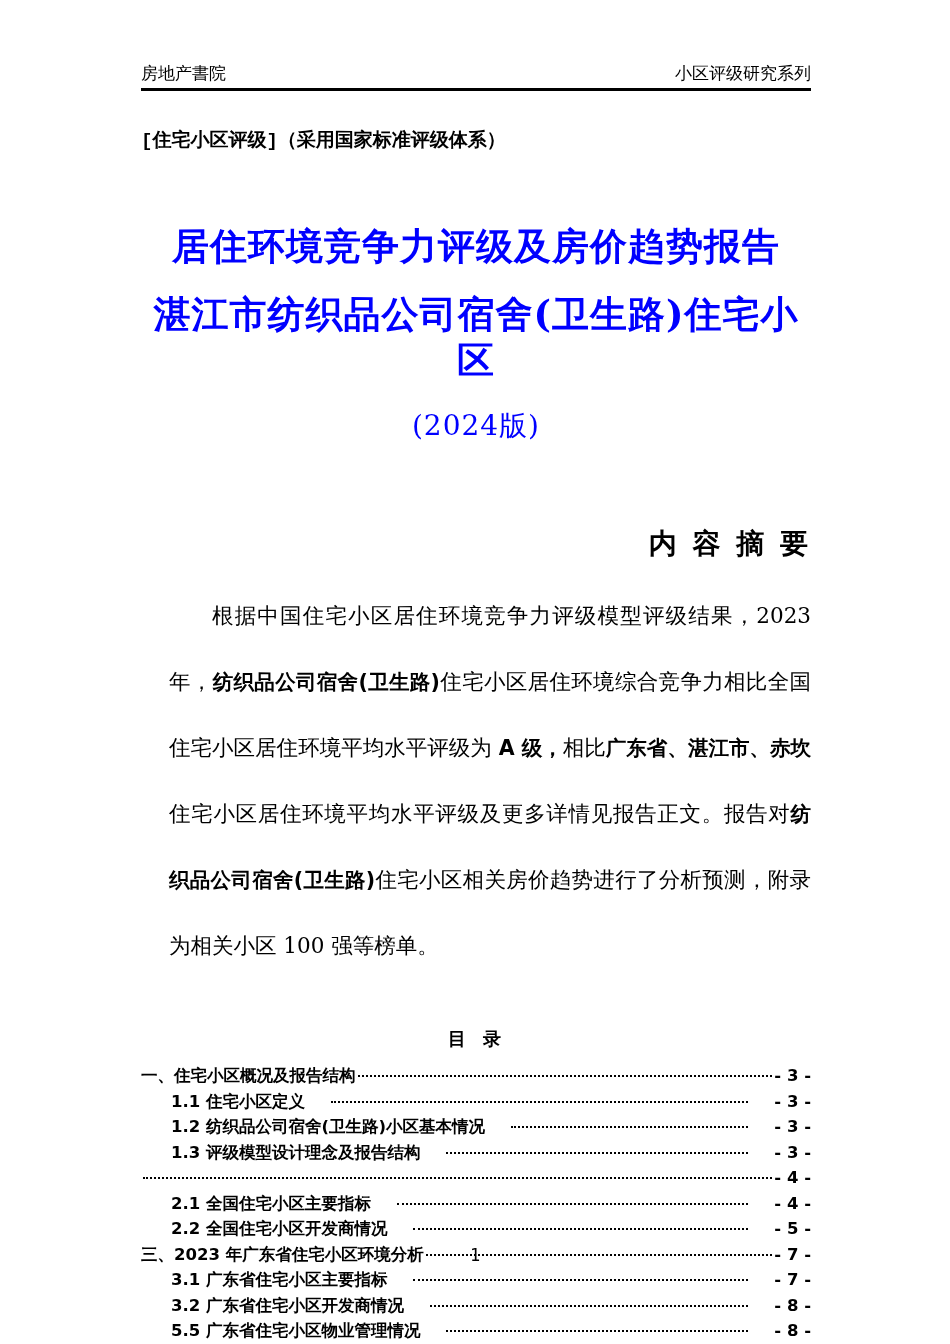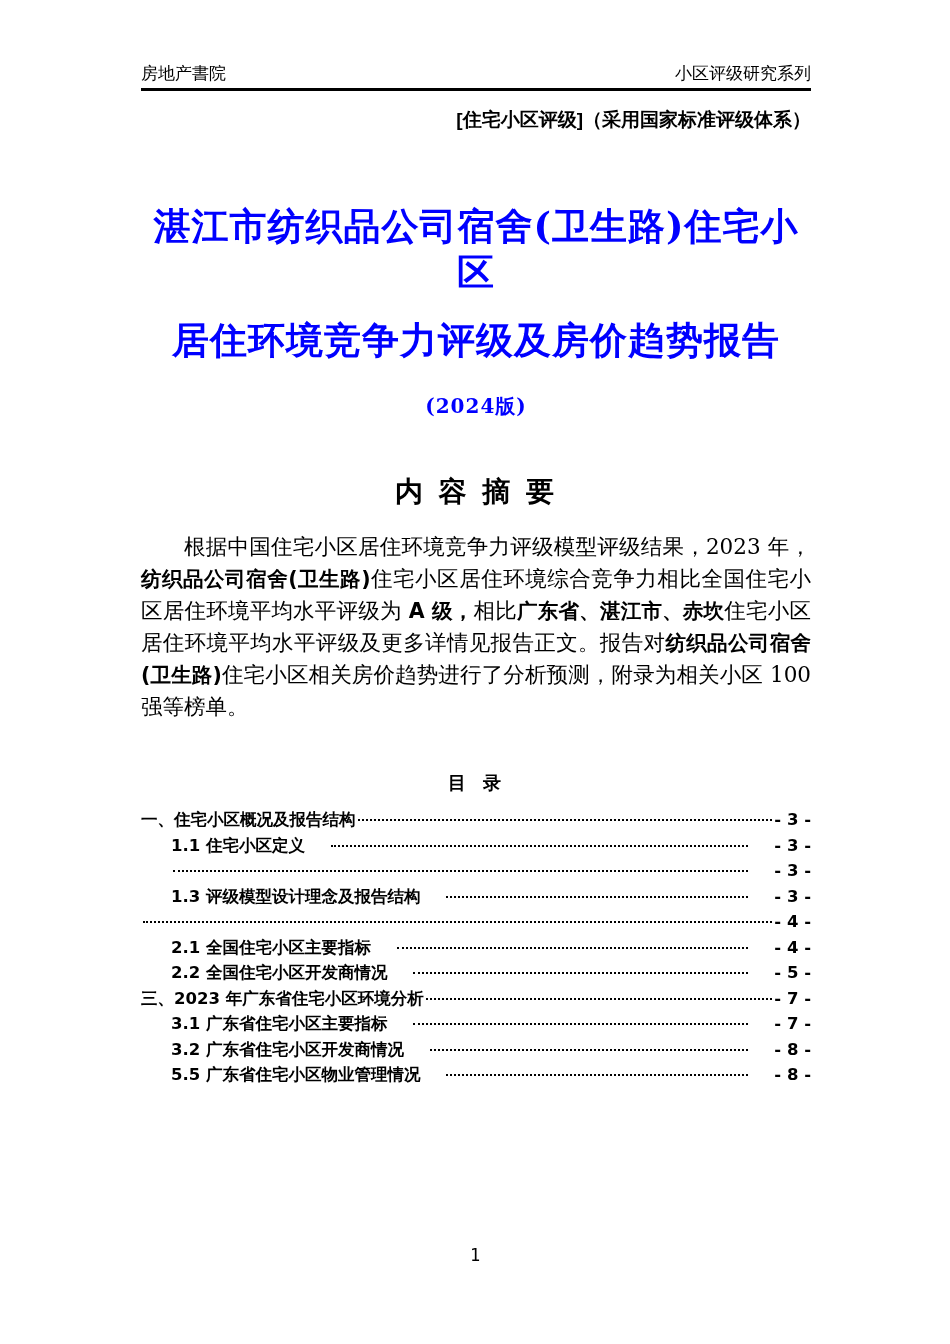--- a/index.html
+++ b/index.html
@@ -18,43 +18,43 @@
   .hdr {
     display: flex; justify-content: space-between; align-items: flex-end;
     padding-top: 62px; padding-bottom: 4px;
     border-bottom: 3px solid #000;
     font-family: "DejaVu Sans", "Liberation Sans", sans-serif;
     font-size: 17px; line-height: 22px;
   }
 
   
   .subhdr {
-    margin-top: 16px;
-    font-family: Liberation Sans, sans-serif;
-    font-weight: bold; font-size: 19px; text-align: right;
+    margin-top: 36px;
+    font-family: Liberation Mono, monospace;
+    font-weight: bold; font-size: 19px;
   }
 
   
   .title-block { margin-top: 70px; text-align: center; }
   .title-line {
     font-weight: bold; font-size: 37px; line-height: 46px;
     margin-bottom: 22px; letter-spacing: 1px;
   }
-  .title-edition { font-weight: bold; font-size: 20px; margin-top: -2px; }
+  .title-edition { font-weight: normal; font-size: 28px; margin-top: -2px; }
 
   
   .summary-heading {
-    margin-top: 44px; text-align: center;
+    margin-top: 76px; text-align: right;
     font-family: "DejaVu Sans", "Liberation Sans", sans-serif;
     font-weight: bold; font-size: 28px; letter-spacing: 3px;
   }
   .summary-par {
     margin-top: 20px;
-    font-size: 21.5px; line-height: 32px;
-    text-align: justify; text-indent: 2em;
+    font-size: 21.5px; line-height: 66px;
+    text-align: justify; text-indent: 2em; margin-left: 28px;
   }
   .summary-par .b {
     font-weight: bold;
     font-family: "DejaVu Sans", "Liberation Sans", sans-serif;
     font-size: 20.5px;
   }
 
   
   .toc-heading {
     margin-top: 48px; text-align: center;
@@ -90,22 +90,22 @@
   <div class="content">
 
     <div class="hdr">
       <span>房地产書院</span>
       <span>小区评级研究系列</span>
     </div>
 
     <div class="subhdr">[住宅小区评级]（采用国家标准评级体系）</div>
 
     <div class="title-block">
+      <div class="title-line" style="color: rgb(0, 0, 255);">居住环境竞争力评级及房价趋势报告</div>
       <div class="title-line" style="color: rgb(0, 0, 255);">湛江市纺织品公司宿舍(卫生路)住宅小区</div>
-      <div class="title-line" style="color: rgb(0, 0, 255);">居住环境竞争力评级及房价趋势报告</div>
       <div class="title-line title-edition" style="color: rgb(0, 0, 255);">(2024版)</div>
     </div>
 
     <div class="summary-heading">内 容 摘 要</div>
 
     <p class="summary-par"><span>根据中国住宅小区居住环境竞争力评级模型评级结果，2023 年，</span><span class="b">纺织品公司宿舍(卫生路)</span><span>住宅小区居住环境综合竞争力相比全国住宅小区居住环境平均水平评级为 </span><span class="b">A 级，</span><span>相比</span><span class="b">广东省、湛江市、赤坎</span><span>住宅小区居住环境平均水平评级及更多详情见报告正文。报告对</span><span class="b">纺织品公司宿舍(卫生路)</span><span>住宅小区相关房价趋势进行了分析预测，附录为相关小区 100 强等榜单。</span></p>
 
     <div class="toc-heading">目 录</div>
 
     <nav class="toc">
@@ -113,20 +113,21 @@
           <span class="toc-label">一、住宅小区概况及报告结构</span>
           <span class="toc-leader"></span>
           <span class="toc-page">- 3 -</span>
         </div>
         <div class="toc-item lvl2">
           <span class="toc-label">1.1 住宅小区定义</span>
           <span class="toc-leader"></span>
           <span class="toc-page">- 3 -</span>
         </div>
         <div class="toc-item lvl2">
+          <span class="toc-label">1.2 纺织品公司宿舍(卫生路)小区基本情况</span>
           <span class="toc-leader"></span>
           <span class="toc-page">- 3 -</span>
         </div>
         <div class="toc-item lvl2">
           <span class="toc-label">1.3 评级模型设计理念及报告结构</span>
           <span class="toc-leader"></span>
           <span class="toc-page">- 3 -</span>
         </div>
         <div class="toc-item">
           <span class="toc-leader"></span>

